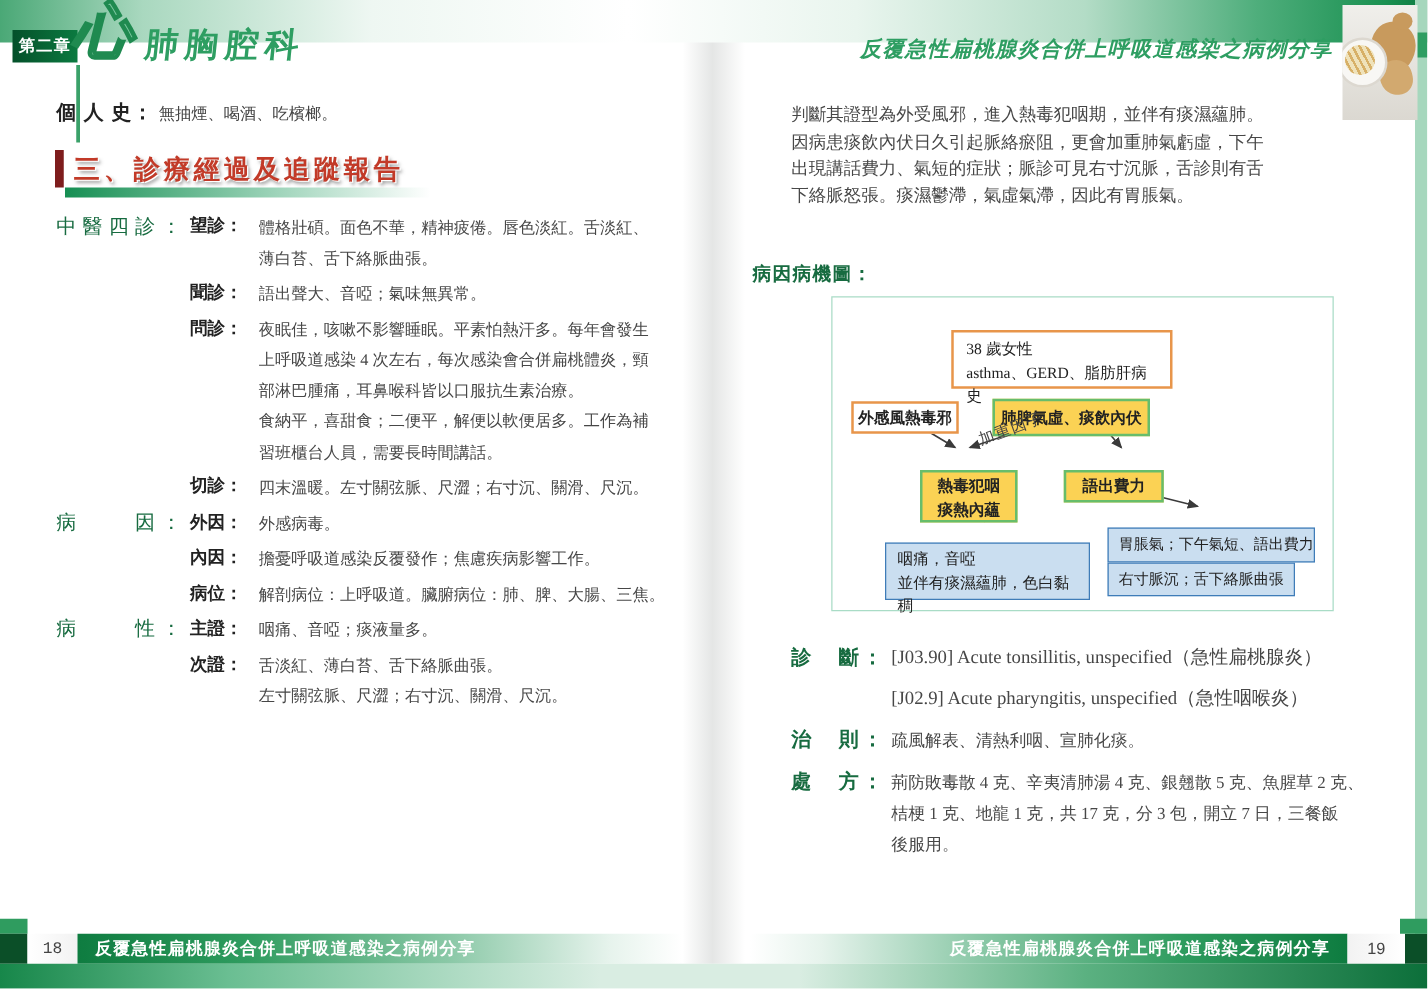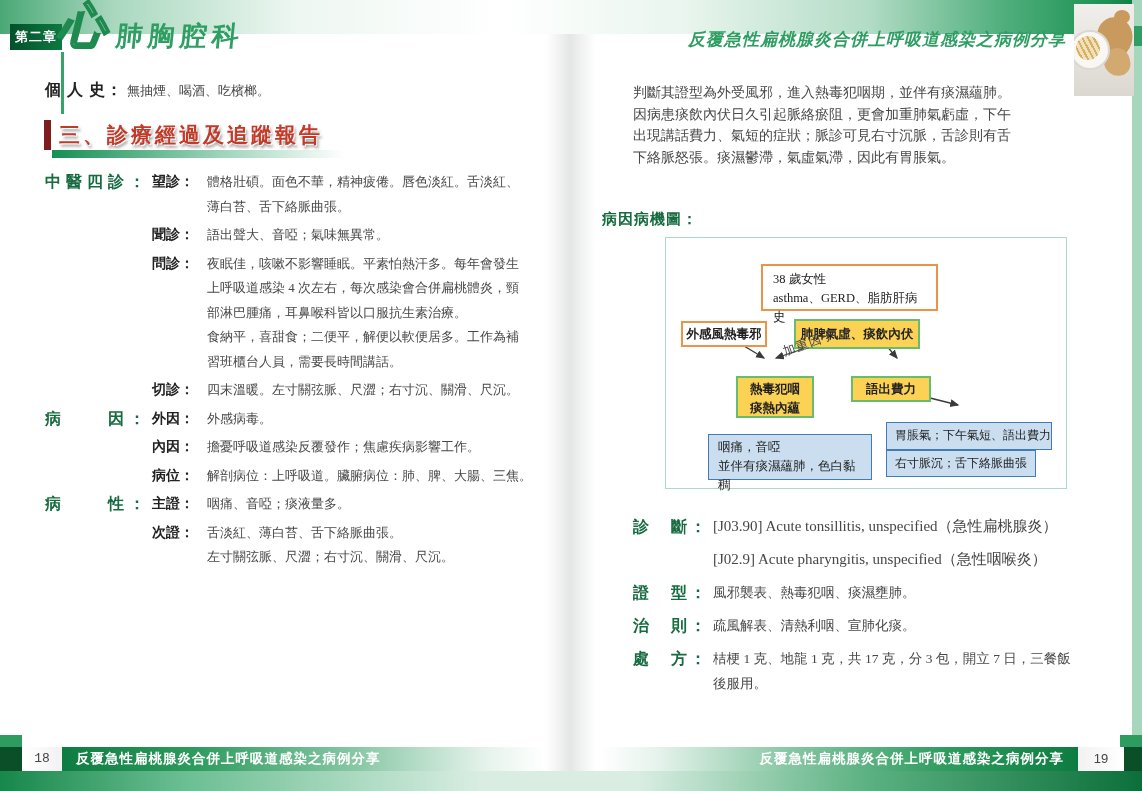--- a/index.html
+++ b/index.html
@@ -43,21 +43,21 @@
   .personal .plabel{font-size:16px;font-weight:bold;color:#222;letter-spacing:1px;margin-right:4px;}
   .section-header{left:44px;top:120px;display:flex;align-items:center;}
   .red-bar{width:7px;height:30px;background:#7e1d1d;margin-right:8px;}
   .section-title{font-size:21px;font-weight:bold;color:#c23a28;letter-spacing:3px;
     text-shadow:1px 1px 0 #ffffff,2px 3px 3px rgba(60,60,60,0.55);}
   .section-underline{left:52px;top:150px;width:308px;height:8px;
     background:linear-gradient(90deg,#168f53 0%,#9ed4ba 55%,rgba(255,255,255,0) 95%);}
 
   .lp-rows{left:45px;top:170px;width:500px;}
   .entry{display:flex;align-items:flex-start;margin-bottom:4px;font-size:13px;color:#474747;}
-  .ml{flex:0 0 107px;font-size:16px;font-weight:bold;color:#176b40;letter-spacing:5px;line-height:24.5px;}
+  .ml{flex:0 0 107px;font-size:16px;font-weight:normal;color:#176b40;letter-spacing:5px;line-height:24.5px;}
   .sl{flex:0 0 55px;font-size:14px;font-weight:bold;color:#222;line-height:24.5px;}
   .tx{flex:1;}
   .tx .ln{line-height:24.5px;white-space:nowrap;}
 
   
   .rp-paragraph{left:633px;top:82px;width:444px;font-size:14px;color:#474747;}
   .rp-paragraph .ln{line-height:21.5px;white-space:nowrap;}
   .rp-paragraph .indent{padding-left:70px;}
   .rp-diagram-label{left:602px;top:210px;font-size:15px;font-weight:bold;color:#176b40;letter-spacing:1px;}
 
@@ -255,34 +255,29 @@
 
   <div class="abs rp-rows">
     <div class="rentry">
       <span class="rml">診　斷：</span>
       <div class="rtx diag-en">
         <div class="ln gap">[J03.90] Acute tonsillitis, unspecified（急性扁桃腺炎）</div>
         <div class="ln">[J02.9] Acute pharyngitis, unspecified（急性咽喉炎）</div>
       </div>
     </div>
     <div class="rentry">
-      <span class="rml">證　型：</span>
-      <div class="rtx">
-        <div class="ln">風邪襲表、熱毒犯咽、痰濕壅肺。</div>
-      </div>
-    </div>
-    <div class="rentry">
       <span class="rml">治　則：</span>
       <div class="rtx">
         <div class="ln">疏風解表、清熱利咽、宣肺化痰。</div>
       </div>
     </div>
     <div class="rentry">
       <span class="rml">處　方：</span>
       <div class="rtx">
+        <div class="ln">荊防敗毒散 4 克、辛夷清肺湯 4 克、銀翹散 5 克、魚腥草 2 克、</div>
         <div class="ln">桔梗 1 克、地龍 1 克，共 17 克，分 3 包，開立 7 日，三餐飯</div>
         <div class="ln">後服用。</div>
       </div>
     </div>
   </div>
 
   <div class="abs fl-sq"></div>
   <div class="abs fl-dark"></div>
   <div class="abs fl-num">18</div>
   <div class="abs fl-bar">反覆急性扁桃腺炎合併上呼吸道感染之病例分享</div>

